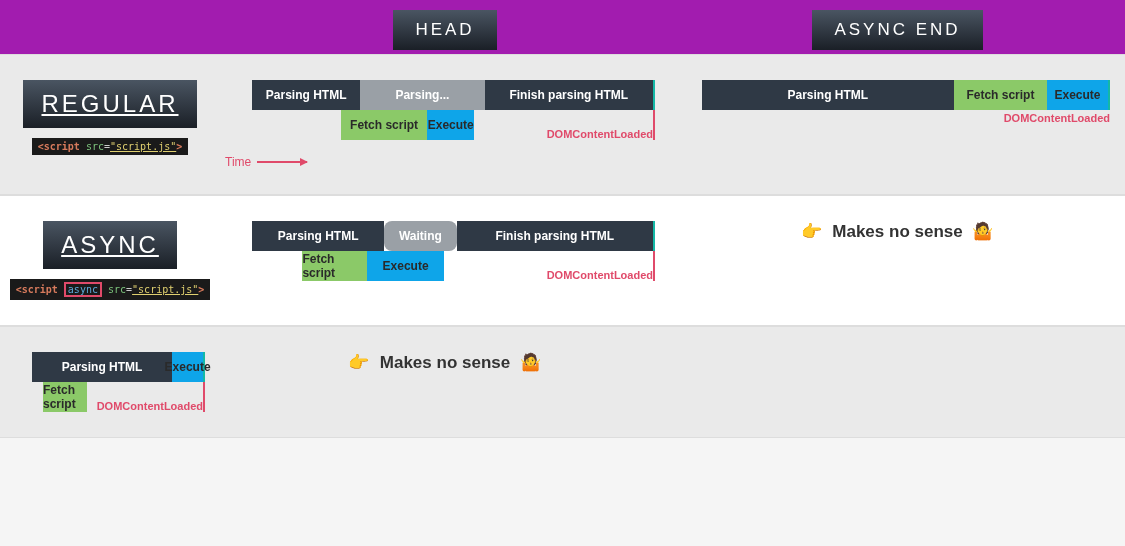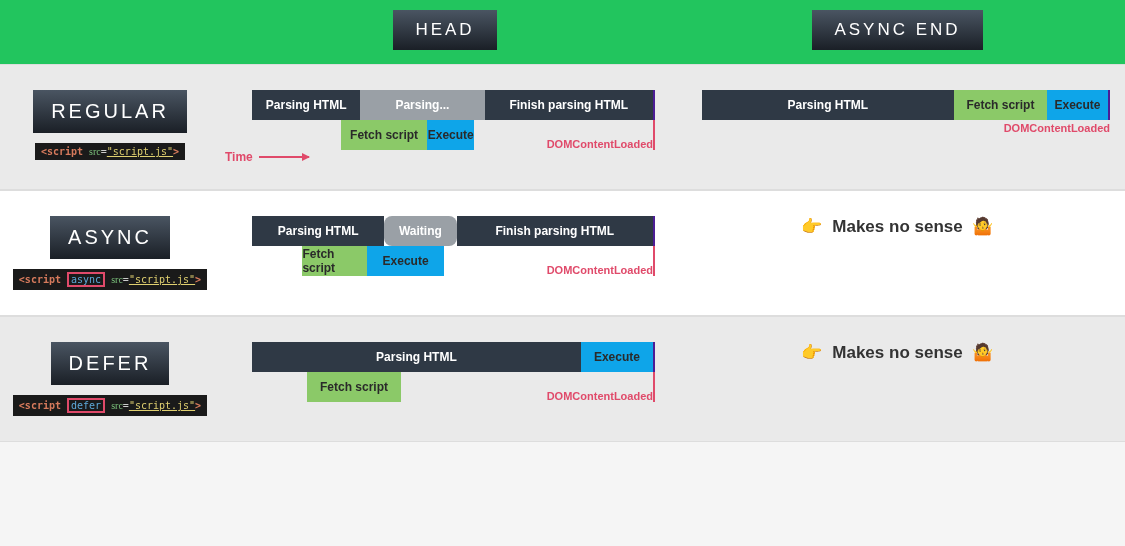--- a/index.html
+++ b/index.html
@@ -1,20 +1,20 @@
 <!DOCTYPE html>
 <html><head>
 <meta charset="utf-8">
 <style>
 * { margin: 0; padding: 0; box-sizing: border-box; }
 body { font-family: Arial, sans-serif; background: #f5f5f5; width: 1125px; height: 546px; overflow: hidden; }
 
 .container { width: 100%; }
 
-.header-row { display: grid; grid-template-columns: 220px 450px 455px; padding: 10px 0 14px 0; background: #22c55e; }
+.header-row { display: grid; grid-template-columns: 220px 450px 455px; padding: 10px 0 4px 0; background: #a21caf; }
 .header-cell { display: flex; justify-content: center; }
 
 .title-badge {
   background: linear-gradient(180deg, #4a5562 0%, #1a1f26 100%);
   color: #fff;
   letter-spacing: 3px;
   font-size: 17px;
   padding: 10px 22px;
   font-weight: 300;
   text-align: center;
@@ -23,48 +23,49 @@
 
 .row-section { background: #eaeaea; border-top: 1px solid #ddd; border-bottom: 1px solid #ddd; padding: 25px 0; }
 .row-section.white { background: #fff; }
 .row-grid { display: grid; grid-template-columns: 220px 450px 455px; align-items: flex-start; }
 
 .row-label-col { display: flex; flex-direction: column; align-items: center; gap: 10px; padding: 0 10px; }
 .row-badge {
   background: linear-gradient(180deg, #4a5562 0%, #1a1f26 100%);
   color: #fff;
   letter-spacing: 3px;
-  font-size: 20px;
+  font-size: 24px;
   padding: 10px 18px;
   font-weight: 300;
+  text-decoration: underline;
 }
 .code-snippet {
   background: #1a1a1a;
   color: #ccc;
   font-family: monospace;
   font-size: 10px;
   padding: 3px 6px;
   white-space: nowrap;
   position: relative;
 }
 .code-snippet .tag { color: #d67a5c; font-weight: bold; }
-.code-snippet .attr { color: #7cc37c; font-family: Liberation Serif, serif; }
+.code-snippet .attr { color: #7cc37c; }
 .code-snippet .kw { color: #5da8d8; }
 .code-snippet .str { color: #e0d070; text-decoration: underline; }
 .kwbox { border: 2px solid #e04a6a; padding: 0 2px; display: inline-block; }
 
 .diagram { padding: 0 15px 0 5px; position: relative; }
-.timeline { display: flex; width: 100%; border-right: 2px solid #4c1d95; padding-left: 27px; }
+.timeline { display: flex; width: 100%; border-right: 2px solid #14b8a6; padding-left: 27px; }
 .seg { color: #fff; font-size: 12px; display: flex; align-items: center; justify-content: center; height: 30px; font-weight: 600; }
 .seg-dark { background: #2f3945; }
 .seg-grey { background: #9aa0a6; }
 .seg-green { background: #8bc968; color: #2a2a2a; }
 .seg-yellow { background: #0ea5e9; color: #2a2a2a; }
 .dcl { text-align: right; font-size: 11px; color: #e04a6a; font-weight: 600; margin-top: 2px; padding-right: 0; }
-.time-arrow { display: flex; align-items: center; color: #e04a6a; font-size: 12px; font-weight: 700; }
+.time-arrow { display: flex; align-items: center; color: #e04a6a; font-size: 12px; font-weight: 400; margin-top: 15px; }
 .time-arrow .line { width: 50px; height: 2px; background: #e04a6a; margin-left: 6px; position: relative; }
 .time-arrow .line::after { content: ''; position: absolute; right: -1px; top: -3px; border-left: 8px solid #e04a6a; border-top: 4px solid transparent; border-bottom: 4px solid transparent; }
 
 .sense { display: flex; align-items: center; justify-content: center; gap: 10px; font-size: 17px; color: #333; font-weight: 600; }
 .emoji { font-size: 17px; }
 
 .sub-row { display: flex; }
 </style>
 </head>
 <body>
@@ -145,24 +146,20 @@
       <div class="sense">
         <span class="emoji">👉</span>
         <span>Makes no sense</span>
         <span class="emoji">🤷</span>
       </div>
     </div>
   </div>
 
   <div class="row-section" id="row-defer">
     <div class="row-grid">
-      <div class="row-label-col">
-        <div class="row-badge">DEFER</div>
-        <div class="code-snippet" id="code-defer"><span class="tag">&lt;script</span> <span class="kwbox"><span class="kw">defer</span></span> <span class="attr">src</span>=<span class="str">"script.js"</span><span class="tag">&gt;</span></div>
-      </div>
       <div class="diagram">
         <div class="timeline" id="defer-head-top">
             <div class="seg seg-dark" style="width: 82%;">Parsing HTML</div>
             <div class="seg seg-yellow" style="width: 18%;">Execute</div>
           </div>
         <div class="sub-row" id="defer-head-sub">
             <div style="width: 19%;"></div>
             <div style="display: flex; width: 22%;">
               <div class="seg seg-green" style="width: 100%;">Fetch script</div>
             </div>

